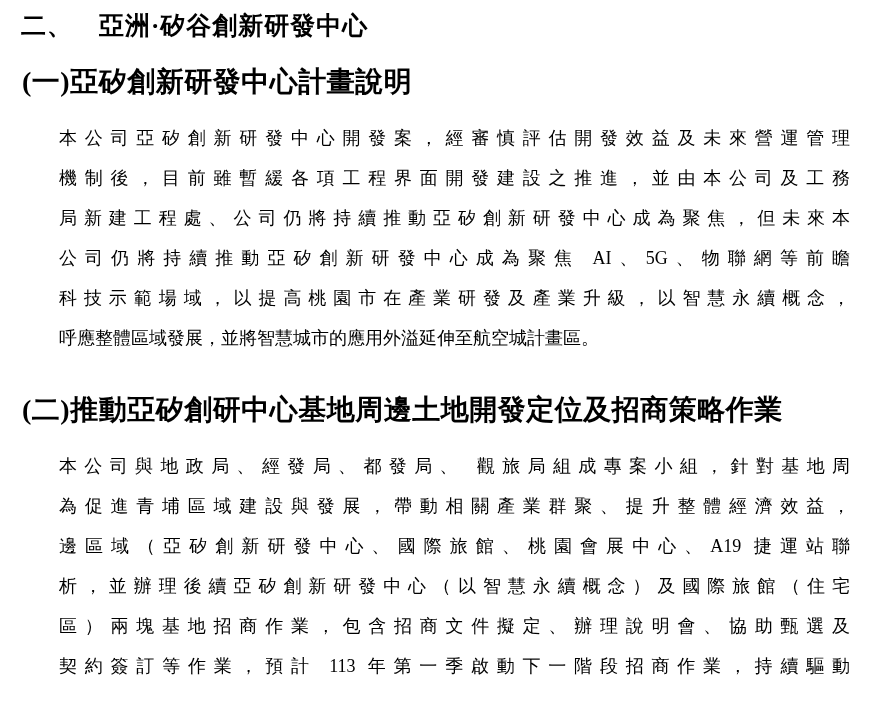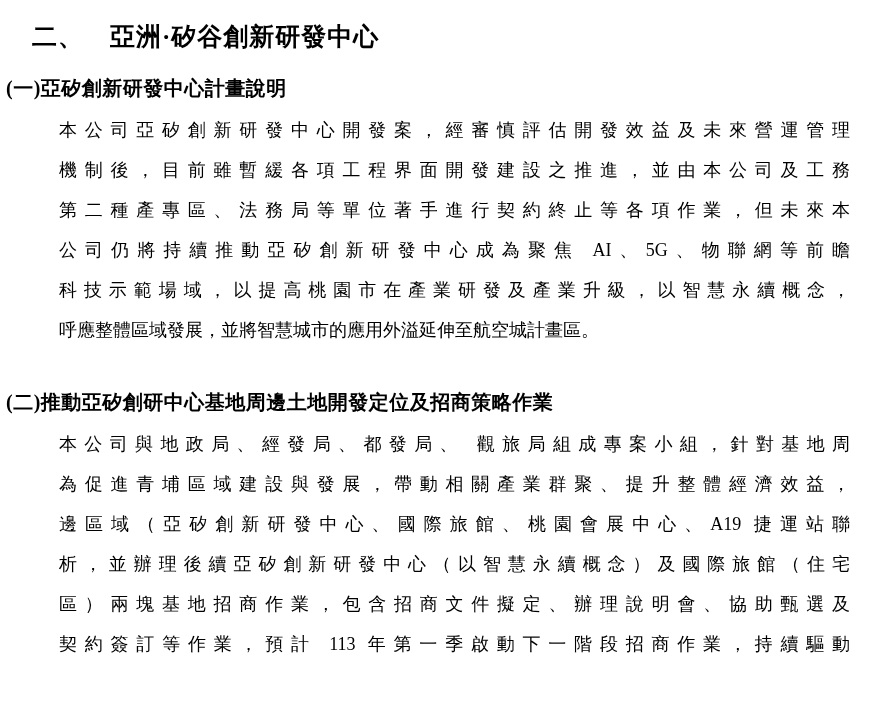--- a/index.html
+++ b/index.html
@@ -12,33 +12,33 @@
     width: 877px;
     height: 722px;
     background: #ffffff;
     color: #000000;
     font-family: "Liberation Serif", "DejaVu Serif", serif;
     overflow: hidden;
     box-sizing: border-box;
     padding-top: 6px;
   }
   .main-heading {
-    margin: 11px;
+    margin: 0;
     padding-left: 21px;
     font-size: 25px;
     font-weight: bold;
     line-height: 40px;
     height: 40px;
     letter-spacing: 1px;
     white-space: nowrap;
   }
   .section-heading {
-    margin: 0;
+    margin: 16px;
     padding-left: 6px;
-    font-size: 20px;
+    font-size: 28px;
     font-weight: bold;
     line-height: 40px;
     height: 40px;
     letter-spacing: 0.5px;
     white-space: nowrap;
   }
   .section-heading.sec2 {
     margin-top: 32px;
   }
   .para {
@@ -63,21 +63,21 @@
 
 <div class="page">
 
   <div class="main-heading">二、　亞洲·矽谷創新研發中心</div>
 
   <div class="section-heading">(一)亞矽創新研發中心計畫說明</div>
 
   <div class="para">
     <div class="line">本公司亞矽創新研發中心開發案，經審慎評估開發效益及未來營運管理</div>
     <div class="line">機制後，目前雖暫緩各項工程界面開發建設之推進，並由本公司及工務</div>
-    <div class="line">第二種產專區、法務局等單位著手進行契約終止等各項作業，但未來本</div>
+    <div class="line">局新建工程處、公司仍將持續推動亞矽創新研發中心成為聚焦，但未來本</div>
     <div class="line">公司仍將持續推動亞矽創新研發中心成為聚焦 AI、5G、物聯網等前瞻</div>
     <div class="line">科技示範場域，以提高桃園市在產業研發及產業升級，以智慧永續概念，</div>
     <div class="line last">呼應整體區域發展，並將智慧城市的應用外溢延伸至航空城計畫區。</div>
   </div>
 
   <div class="section-heading sec2">(二)推動亞矽創研中心基地周邊土地開發定位及招商策略作業</div>
 
   <div class="para">
     <div class="line">本公司與地政局、經發局、都發局、 觀旅局組成專案小組，針對基地周</div>
     <div class="line">為促進青埔區域建設與發展，帶動相關產業群聚、提升整體經濟效益，</div>

